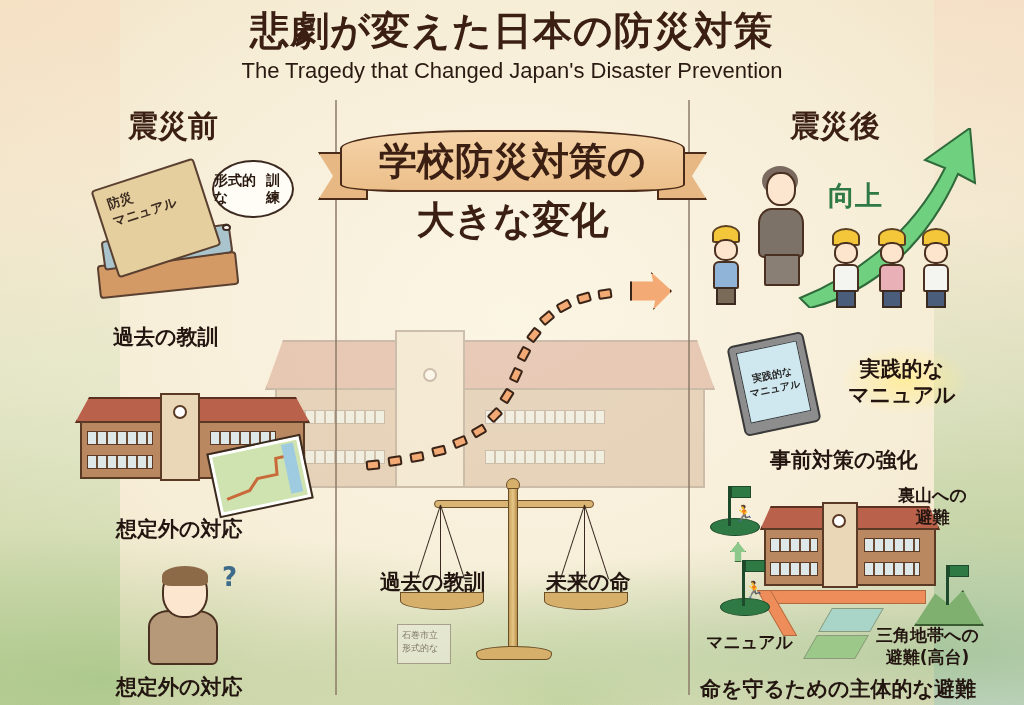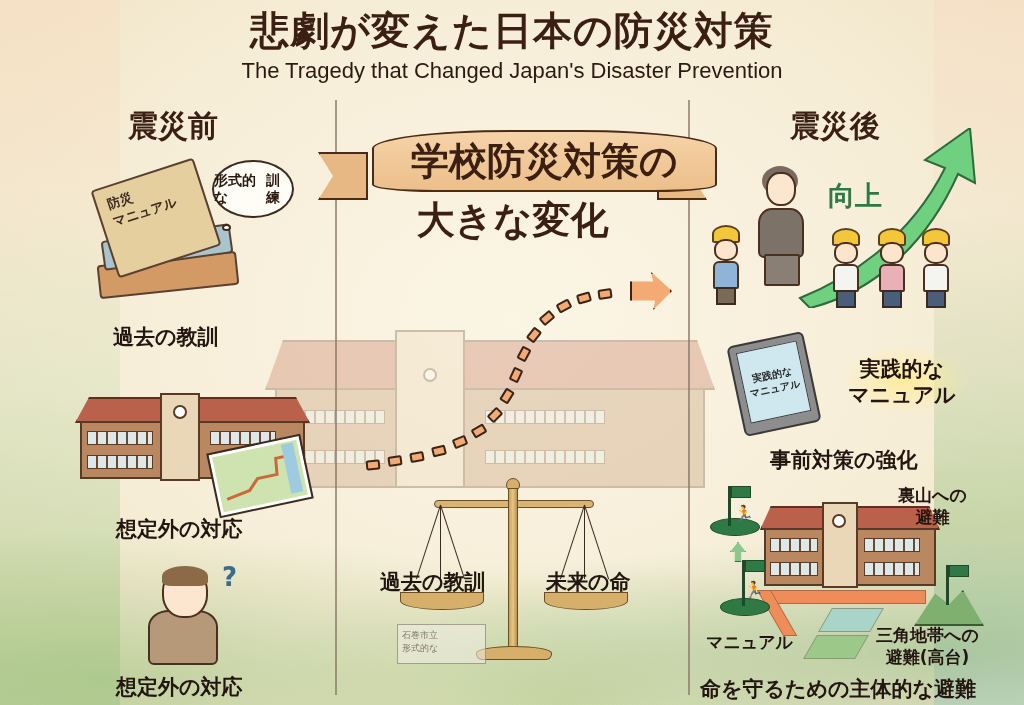--- a/index.html
+++ b/index.html
@@ -52,21 +52,21 @@
     position: absolute; top: 22px; width: 50px; height: 48px;
     background: #e8b884; border: 2px solid #4a2a18;
   }
   .ribbon-tail.l { left: -22px; clip-path: polygon(0 0, 100% 0, 100% 100%, 0 100%, 30% 50%); }
   .ribbon-tail.r { right: -22px; clip-path: polygon(0 0, 100% 0, 70% 50%, 100% 100%, 0 100%); }
   .ribbon-body {
     position: absolute; left: 0; top: 0; width: 345px; height: 62px;
     background: linear-gradient(180deg, #f5d3a8 0%, #ecbf8a 100%);
     border: 2px solid #4a2a18; border-radius: 40% 40% 18% 18% / 30% 30% 12% 12%;
     display: flex; align-items: center; justify-content: center;
-    font-size: 38px; font-weight: bold; color: #3a1f12; margin-left: 32px;
+    font-size: 38px; font-weight: bold; color: #3a1f12;
   }
   .ribbon-sub {
     position: absolute; left: 340px; top: 195px; width: 345px; text-align: center;
     font-size: 38px; font-weight: bold; color: #3a1f12;
   }
 
   
   .book { position: absolute; border: 2px solid #5a4030; border-radius: 4px; }
   .thought {
     position: absolute; left: 212px; top: 160px; width: 82px; height: 58px;
@@ -108,21 +108,21 @@
   }
 
   
   .scale-post { position: absolute; left: 508px; top: 488px; width: 10px; height: 160px; background: linear-gradient(90deg,#c7a25e,#e6c786,#b98f4a); border: 1px solid #6a4e28; }
   .scale-beam { position: absolute; left: 434px; top: 500px; width: 160px; height: 8px; background: #d9b472; border: 1px solid #6a4e28; border-radius: 4px; }
   .scale-base { position: absolute; left: 476px; top: 646px; width: 76px; height: 14px; background: #d6b06a; border: 1px solid #6a4e28; border-radius: 50% 50% 6px 6px; }
   .scale-top { position: absolute; left: 506px; top: 478px; width: 14px; height: 14px; background: #d6b06a; border: 1px solid #6a4e28; border-radius: 50%; }
   .pan { position: absolute; width: 84px; height: 18px; background: #d6b06a; border: 1px solid #6a4e28; border-radius: 0 0 50% 50%; }
   .string { position: absolute; width: 1px; background: #3a2a20; transform-origin: top center; }
   .sign {
-    position: absolute; left: 397px; top: 624px; width: 89px; height: 40px;
+    position: absolute; left: 397px; top: 624px; width: 54px; height: 40px;
     border: 1px solid #9a9080; background: rgba(240,236,226,.7);
     font-size: 9px; color: #6a6055; padding: 4px; line-height: 13px; opacity: .8;
   }
 
   
   .green-arrow {
     position: absolute; left: 760px; top: 128px; width: 220px; height: 180px;
   }
   .kid { position: absolute; }
   .helmet { position: absolute; width: 28px; height: 18px; background: #f4c63a; border: 2px solid #5a4020; border-radius: 50% 50% 10% 10%; }

